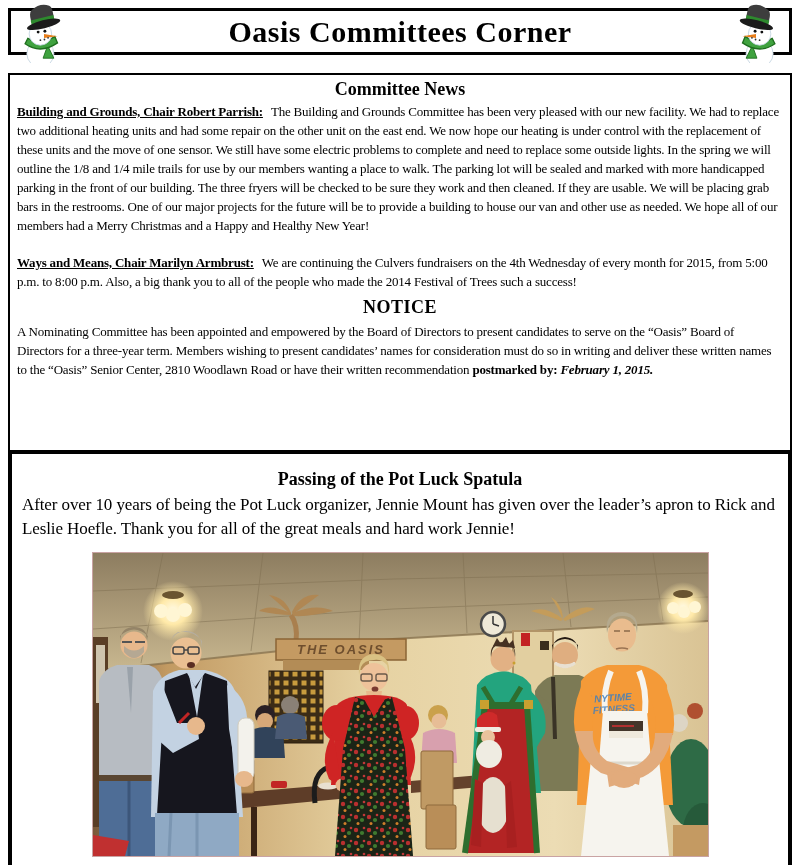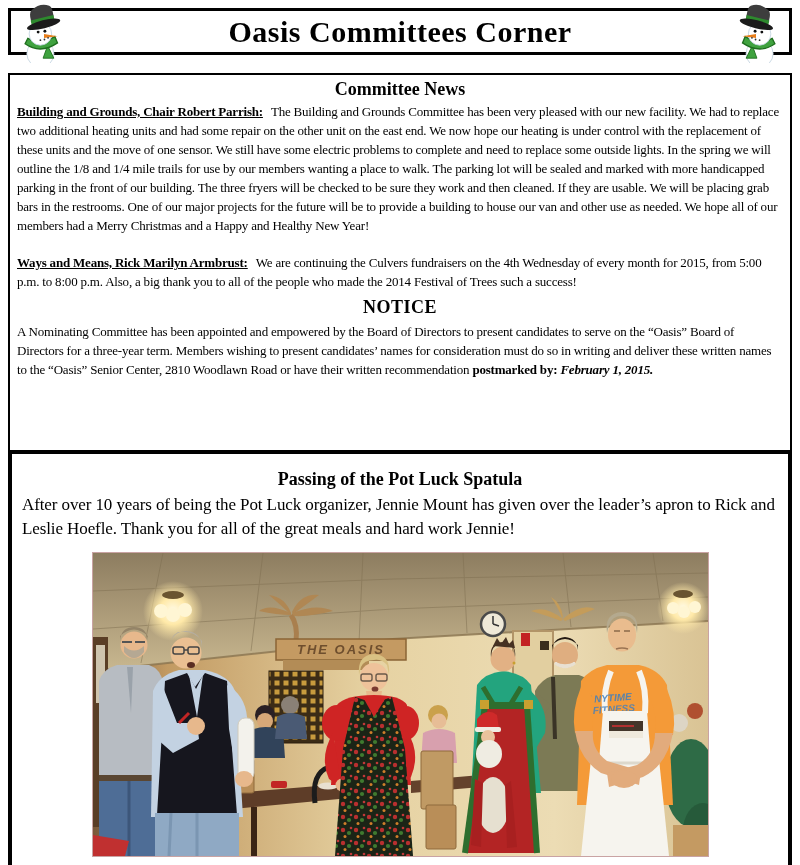--- a/index.html
+++ b/index.html
@@ -83,21 +83,21 @@
   </header>
 
   <section class="box box1">
     <h2>Committee News</h2>
 
     <p>
       <span class="lead">Building and Grounds, Chair Robert Parrish:</span><span>The Building and Grounds Committee has been very pleased with our new facility.  We had to replace two additional heating units and had some repair on the other unit on the east end.  We now hope our heating is under control with the replacement of these units and the move of one sensor. We still have some electric problems to complete and need to replace some outside lights.  In the spring we will outline the 1/8 and 1/4 mile trails for use by our members wanting a place to walk.  The parking lot will be sealed and marked with more handicapped parking in the front of our building.  The three fryers will be checked to be sure they work and then cleaned.  If they are usable. We will  be placing grab bars in the restrooms.  One of our major projects for the future will be to provide a building to house our van and other use as needed.  We hope all of our members had a Merry Christmas and a Happy and Healthy New Year!</span>
     </p>
 
     <p class="tight">
-      <span class="lead">Ways and Means, Rick Marilyn Armbrust:</span><span>We are continuing the Culvers fundraisers on the 4th Wednesday of every month for 2015, from 5:00 p.m. to 8:00 p.m.  Also, a big thank you to all of the people who made the 2014 Festival of Trees such a success!</span>
+      <span class="lead">Ways and Means, Chair Marilyn Armbrust:</span><span>We are continuing the Culvers fundraisers on the 4th Wednesday of every month for 2015, from 5:00 p.m. to 8:00 p.m.  Also, a big thank you to all of the people who made the 2014 Festival of Trees such a success!</span>
     </p>
 
     <h3>NOTICE</h3>
 
     <p class="tight">
       <span>A Nominating Committee has been appointed and empowered by the Board of Directors to present candidates to serve on the “Oasis” Board of Directors for a three-year term. Members wishing to present candidates’ names for consideration must do so in writing and deliver these written names to the “Oasis” Senior Center, 2810 Woodlawn Road or have their written recommendation </span><span class="bold">postmarked by:</span><span class="boldital">  February 1, 2015.</span>
     </p>
   </section>
 
   <section class="box box2">

